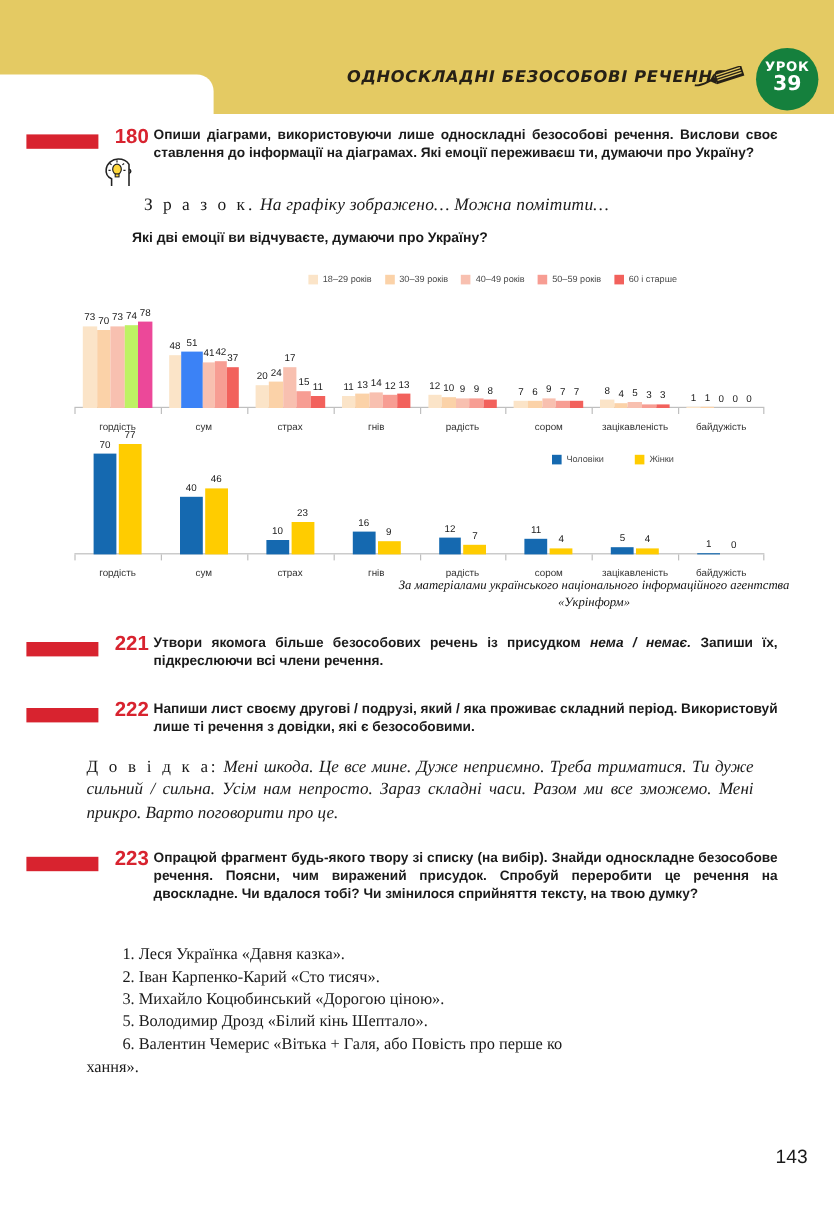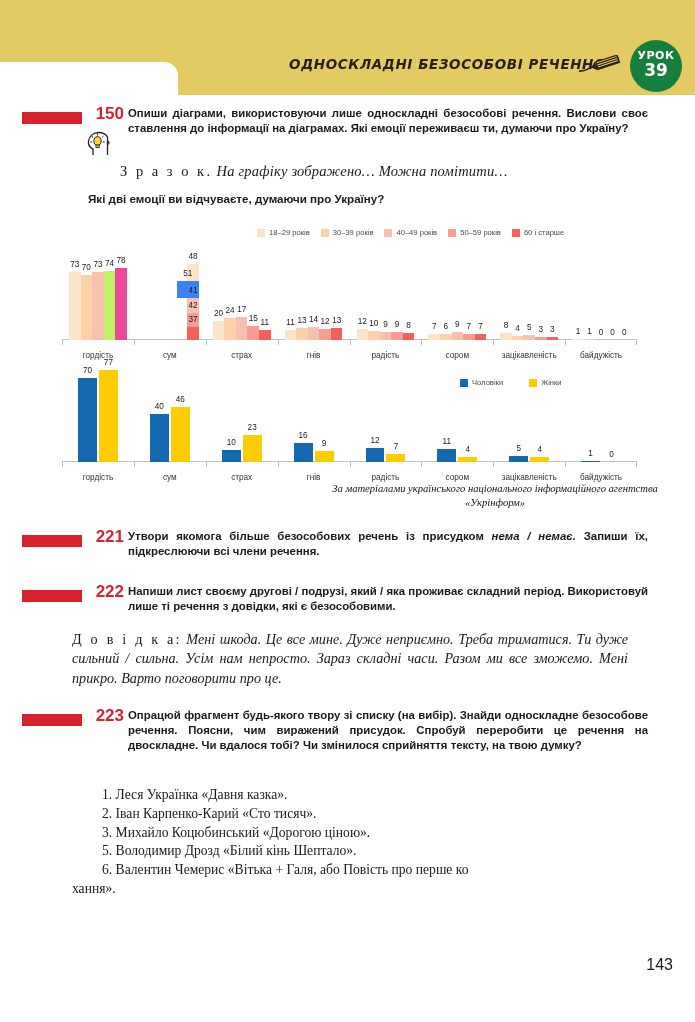--- a/index.html
+++ b/index.html
@@ -65,21 +65,21 @@
   
   .sample{
     position:absolute;left:98px;top:163px;width:540px;
     font-family:"Liberation Serif",serif;font-size:14.5px;
     letter-spacing:.2px;
     margin-left:22px;
   }
   .sample .lbl{letter-spacing:2.5px;}
   .sample i{font-style:italic;}
   .question{
-    position:absolute;left:88px;top:192px;width:540px;
+    position:absolute;left:110px;top:192px;width:540px;
     font-size:11.6px;font-weight:700;
   }
 
   
   .chart{position:absolute;}
   .legend{
     position:absolute;display:flex;align-items:center;gap:11px;
     font-size:7.6px;color:#4a4a4a;font-family:"Liberation Sans",sans-serif;
   }
   .legend .item{display:flex;align-items:center;gap:4px;white-space:nowrap;}
@@ -152,21 +152,21 @@
       </g>
     </svg>
   </div>
   <div class="lesson-badge">
     <span class="l1">УРОК</span>
     <span class="l2">39</span>
   </div>
 
   <div class="ex" style="left:22px;top:108px;width:620px;">
     <div class="ex-bar"></div>
-    <div class="ex-num">150</div>
+    <div class="ex-num">180</div>
     <div class="ex-body">Опиши діаграми, використовуючи лише односкладні безособові речення. Вислови своє ставлення до інформації на діаграмах. Які емоції переживаєш ти, думаючи про Україну?</div>
     <div class="head-bulb">
       <svg width="30" height="30" viewBox="0 0 30 30">
         <path d="M9 27 L9 21 C5.5 19.5 4 16.5 4.5 13 C5.2 8 9.5 4.5 14.5 4.5 C19 4.5 22 6.5 23.5 9 L23.5 27" stroke="#222" stroke-width="1.3" fill="none"></path>
         <path d="M23.5 13 C25.5 13.5 25.5 16 23.5 16.5" stroke="#222" stroke-width="1.2" fill="none"></path>
         <ellipse cx="13.5" cy="13" rx="3.6" ry="4.3" fill="#ffd83d" stroke="#222" stroke-width="1"></ellipse>
         <rect x="12" y="17" width="3.2" height="2.4" fill="#ffd83d" stroke="#222" stroke-width="0.9"></rect>
         <g stroke="#222" stroke-width="1">
           <line x1="13.5" y1="5.6" x2="13.5" y2="7.4"></line>
           <line x1="7.6" y1="8.2" x2="9" y2="9.4"></line>
@@ -221,21 +221,21 @@
           </div>
           <div class="bar" style="width: 11.575px; height: 68.5854px; background: #bef264;">
             <span class="v">74</span>
           </div>
           <div class="bar" style="width: 11.575px; height: 72.2927px; background: #ec4899;">
             <span class="v">78</span>
           </div>
         </div>
         <div class="tick" style="left: 0px; bottom: -5px;"></div>
         <div class="catlabel" style="left: 0px; width: 71.875px; bottom: -20px;">гордість</div>
-        <div class="grp" style="left: 78.875px; width: 57.875px; height: 76px; gap: 0px; flex-direction: column;">
+        <div class="grp" style="left: 78.875px; width: 57.875px; height: 76px; gap: 0px;">
           <div class="bar" style="width: 11.575px; height: 44.4878px; background: rgb(251, 228, 200);">
             <span class="v">48</span>
           </div>
           <div class="bar" style="width: 22px; height: 47.2683px; background: #3b82f6;">
             <span class="v">51</span>
           </div>
           <div class="bar" style="width: 11.575px; height: 38px; background: rgb(248, 192, 176);">
             <span class="v">41</span>
           </div>
           <div class="bar" style="width: 11.575px; height: 38.9268px; background: rgb(247, 157, 147);">
@@ -247,21 +247,21 @@
         </div>
         <div class="tick" style="left: 71.875px; bottom: -5px;"></div>
         <div class="catlabel" style="left: 71.875px; width: 71.875px; bottom: -20px;">сум</div>
         <div class="grp" style="left: 150.75px; width: 57.875px; height: 76px; gap: 0px;">
           <div class="bar" style="width: 11.575px; height: 18.5366px; background: rgb(251, 228, 200);">
             <span class="v">20</span>
           </div>
           <div class="bar" style="width: 11.575px; height: 22.2439px; background: rgb(251, 210, 168);">
             <span class="v">24</span>
           </div>
-          <div class="bar" style="width: 11.575px; height: 23px; background: rgb(248, 192, 176);">
+          <div class="bar" style="width: 11.575px; height: 34px; background: rgb(248, 192, 176);">
             <span class="v">17</span>
           </div>
           <div class="bar" style="width: 11.575px; height: 13.9024px; background: rgb(247, 157, 147);">
             <span class="v">15</span>
           </div>
           <div class="bar" style="width: 11.575px; height: 10.1951px; background: rgb(242, 97, 92);">
             <span class="v">11</span>
           </div>
         </div>
         <div class="tick" style="left: 143.75px; bottom: -5px;"></div>

